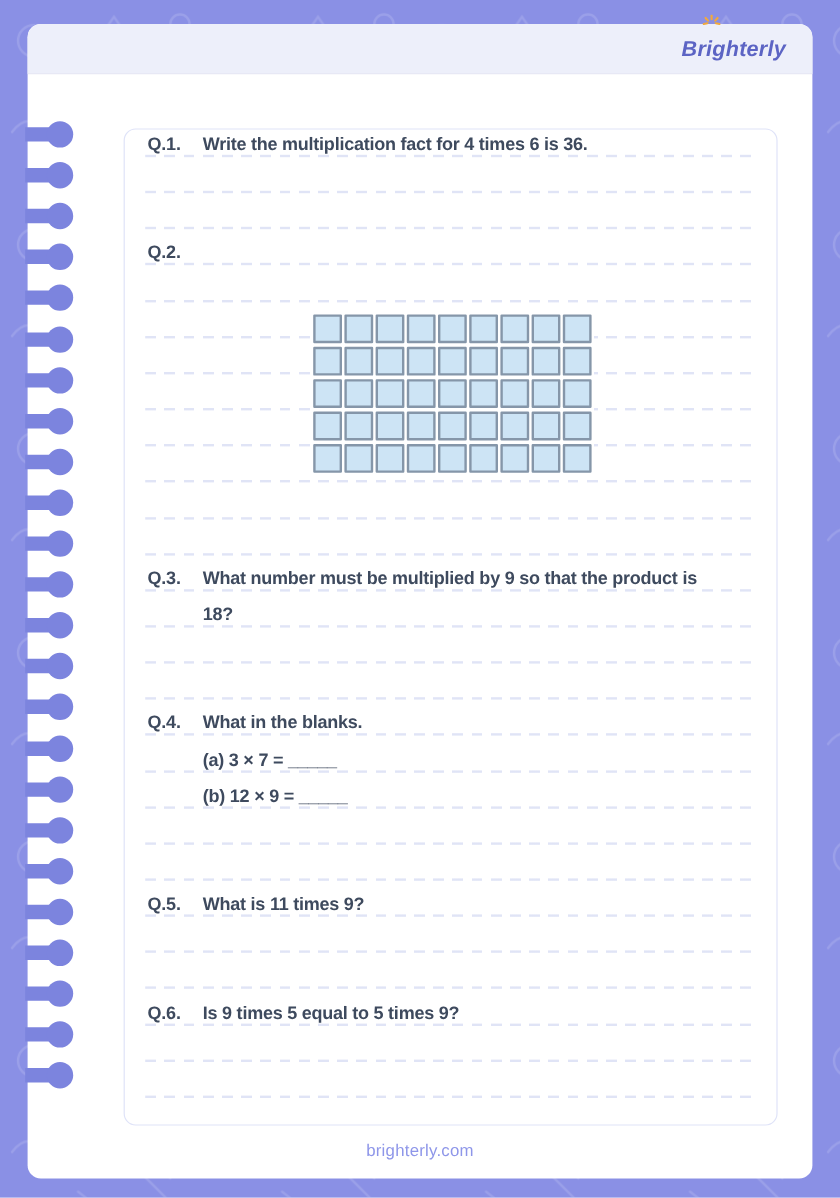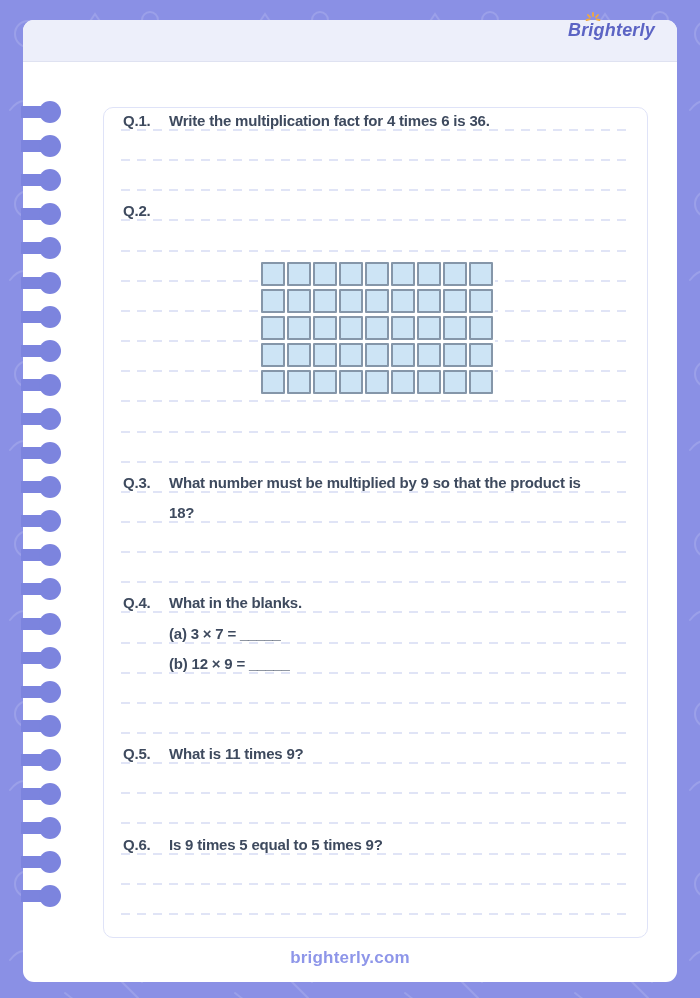--- a/index.html
+++ b/index.html
@@ -28,21 +28,21 @@
     border-bottom: 1px solid #dfe2f1;
     display: flex; align-items: center;
   }
   .topbar-title {
     padding-left: 78px; font-size: 19px; letter-spacing: -0.2px;
     color: var(--text, #3c4757); white-space: nowrap;
   }
   .topic-label { font-weight: bold; color: var(--accent, #2e3c90); margin-right: 7px; }
   .brand {
     position: absolute; right: 22px; top: 0; height: 42px;
-    display: flex; align-items: flex-start;
+    display: flex; align-items: center;
   }
   .brand-text {
     position: relative;
     font-style: italic; font-weight: bold; font-size: 18px;
     color: var(--logo, #5c64c4); letter-spacing: 0.2px;
   }
   .sun-icon { position: absolute; left: 17px; top: -8px; }
   
   .spiral { position: absolute; left: -2px; width: 42px; height: 22px; z-index: 3; }
   .spiral .stem {
@@ -86,22 +86,22 @@
     background: var(--cell_fill, #cde4f5);
     border: 2px solid var(--cell_border, #8596a9);
     border-radius: 1px;
   }
   
   .footer {
     position: absolute; left: 0; right: 0; bottom: 14px;
     text-align: center; z-index: 2;
   }
   .footer-link {
-    font-size: 17px; color: var(--link, #8e96e9);
-    text-decoration: none; letter-spacing: 0.2px; font-weight: bold;
+    font-size: 14px; color: var(--link, #8e96e9);
+    text-decoration: none; letter-spacing: 0.2px;
   }
 </style>
 </head>
 <body>
 
 <svg class="bg-pattern" xmlns="http://www.w3.org/2000/svg">
   <defs>
     <pattern id="doodles" width="170" height="170" patternUnits="userSpaceOnUse">
       <g fill="none" stroke="rgba(255,255,255,0.14)" stroke-width="2" stroke-linecap="round">
         <circle cx="28" cy="34" r="13"></circle>

